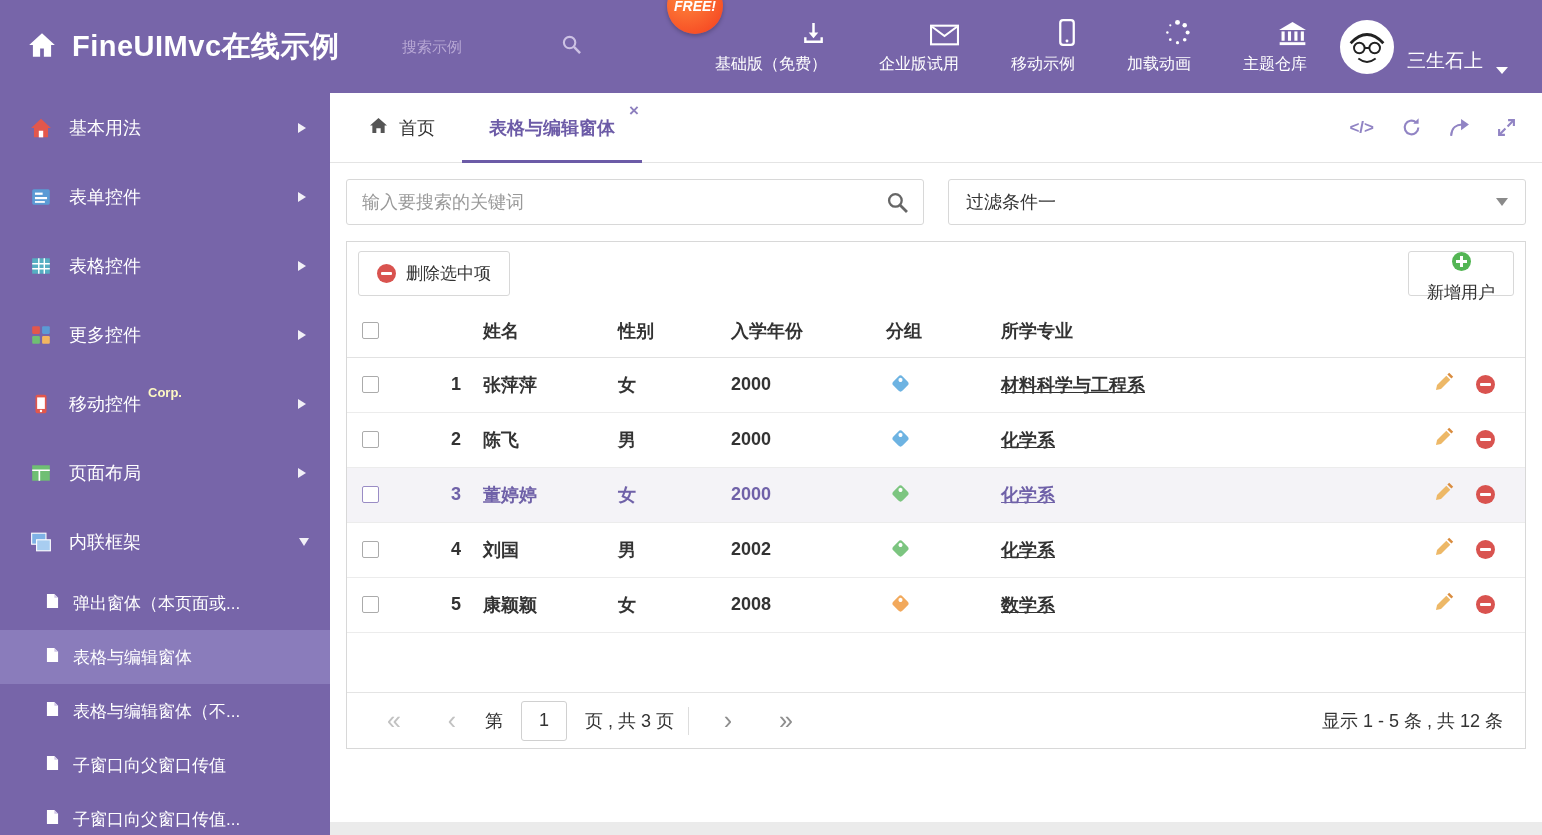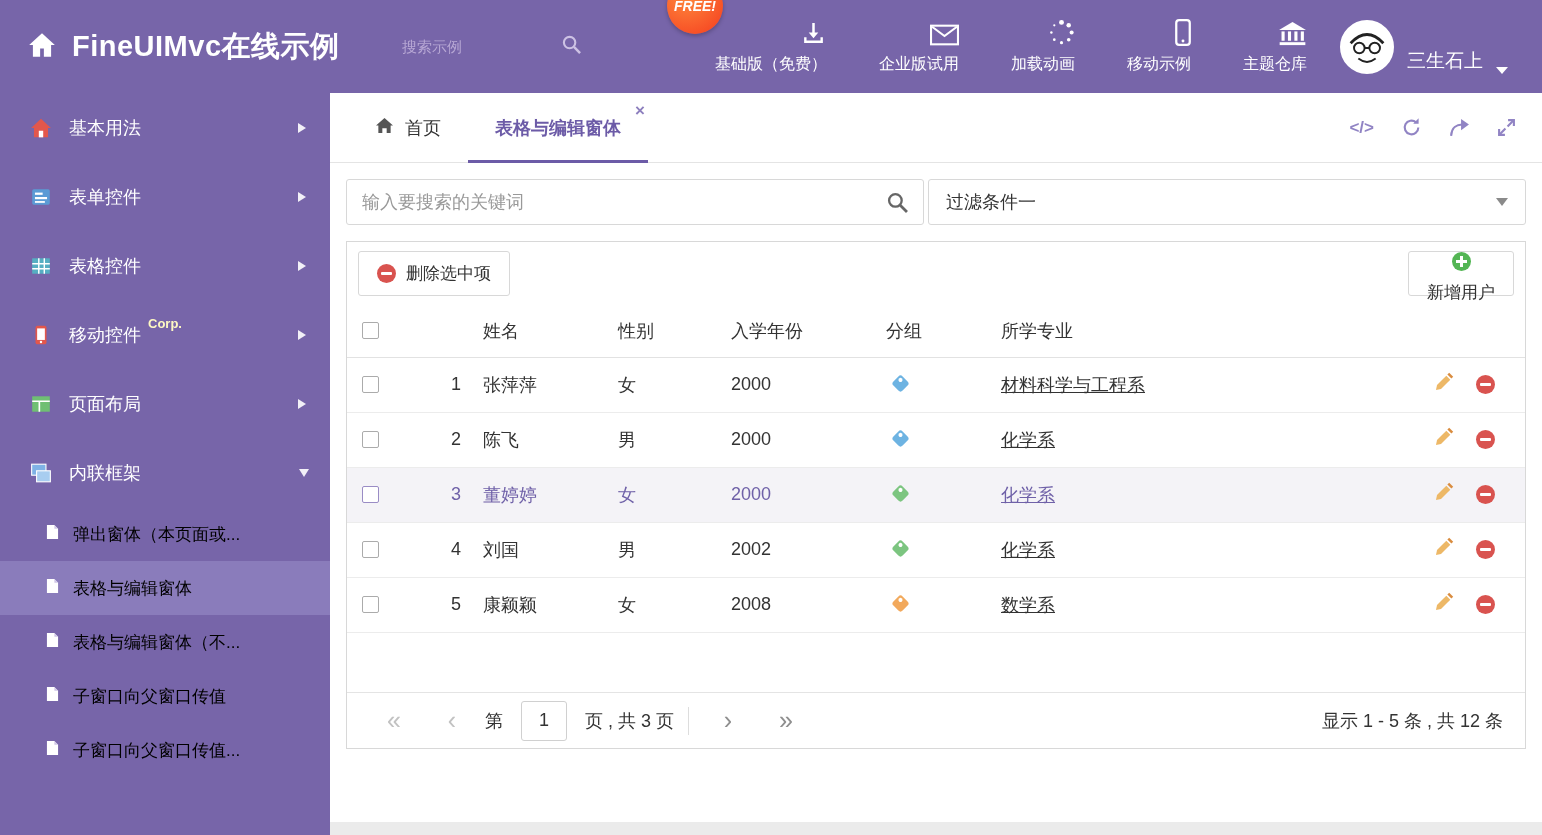--- a/index.html
+++ b/index.html
@@ -38,40 +38,40 @@
     background: #7765a9; overflow: hidden; }
   .side-item { height: 69px; display: flex; align-items: center; padding-left: 30px;
     color: #fff; font-size: 18px; cursor: pointer; position: relative; }
   .side-item .sicon { width: 22px; height: 22px; margin-right: 17px; flex: none; }
   .arrow-r { position: absolute; right: 24px; width: 0; height: 0;
     border-left: 8px solid rgba(255,255,255,.9); border-top: 5px solid transparent; border-bottom: 5px solid transparent; }
   .arrow-d { position: absolute; right: 21px; width: 0; height: 0;
     border-top: 8px solid rgba(255,255,255,.9); border-left: 5px solid transparent; border-right: 5px solid transparent; }
   .corp-badge { color: #fef9c3; font-size: 13px; font-weight: bold; margin-left: 7px; align-self: flex-start; margin-top: 16px; }
   .side-sub { height: 54px; display: flex; align-items: center; padding-left: 46px;
-    color: #000000; font-size: 17px; gap: 14px; cursor: pointer; white-space: nowrap; }
+    color: #ffffff; font-size: 17px; gap: 14px; cursor: pointer; white-space: nowrap; }
   .side-sub.active { background: #8a7cbb; }
   .side-sub .ficon { flex: none; }
 
   
   .main { position: absolute; left: 330px; top: 93px; width: 1212px; height: 742px; background: #fff; }
 
-  .tabbar { height: 70px; border-bottom: 1px solid #e4e4e4; display: flex; align-items: stretch; padding-left: 18px; justify-content: flex-end; }
+  .tabbar { height: 70px; border-bottom: 1px solid #e4e4e4; display: flex; align-items: stretch; padding-left: 12px; justify-content: flex-end; }
   .tab { display: flex; align-items: center; gap: 11px; padding: 0 27px; font-size: 18px;
     color: #333; cursor: pointer; position: relative; white-space: nowrap; }
   .tab.active { color: #6c5ba7; font-weight: bold; }
   .tab.active::after { content: ''; position: absolute; left: 0; right: 0; bottom: -1px; height: 3px; background: #6c5ba7; }
   .tab-close { position: absolute; top: 9px; right: 3px; font-size: 17px; line-height: 1;
     color: #8d7fbe; font-weight: bold; cursor: pointer; }
   .tab-tools { margin-left: auto; display: flex; align-items: center; gap: 27px;
     padding-right: 26px; color: #9184c4; }
   .tool { cursor: pointer; display: flex; align-items: center; font-size: 17px; font-weight: bold; }
 
   .content { padding: 16px; }
-  .filter-row { display: flex; gap: 4px; }
+  .filter-row { display: flex; gap: 24px; }
   .search-box { width: 578px; height: 46px; border: 1px solid #d8d8d8; border-radius: 3px;
     display: flex; align-items: center; padding: 0 15px; background: #fff; }
   .search-box input { flex: 1; border: none; outline: none; font-size: 18px; color: #333; font-family: inherit; }
   .search-box input::placeholder { color: #999; }
   .search-box .mag { color: #666; cursor: pointer; display: flex; }
   .dropdown { flex: 1; height: 46px; border: 1px solid #d8d8d8; border-radius: 3px;
     display: flex; align-items: center; padding: 0 17px; font-size: 18px; color: #333; cursor: pointer; background: #fff; }
   .dd-caret { margin-left: auto; width: 0; height: 0; border-top: 8px solid #8a8a8a;
     border-left: 6px solid transparent; border-right: 6px solid transparent; }
 
@@ -87,21 +87,21 @@
   .ic-minus::after { content: ''; position: absolute; left: 4px; right: 4px; top: 8px; height: 3px;
     background: #fff; border-radius: 1px; }
   .ic-plus { width: 19px; height: 19px; border-radius: 50%; background: #53b554;
     position: relative; display: inline-block; flex: none; }
   .ic-plus::before { content: ''; position: absolute; left: 4px; right: 4px; top: 8px; height: 3px; background: #fff; }
   .ic-plus::after { content: ''; position: absolute; top: 4px; bottom: 4px; left: 8px; width: 3px; background: #fff; }
 
   .grid-wrap { flex: 1; overflow: hidden; }
   table.grid { width: 100%; border-collapse: collapse; }
   .grid th, .grid td { height: 55px; border-bottom: 1px solid #ececec; font-size: 18px;
-    color: #333; text-align: left; font-weight: normal; padding: 0; }
+    color: #333; text-align: left; font-weight: bold; padding: 0; }
   .grid thead th { height: 52px; border-bottom: 1px solid #e2e2e2; }
   .cb { width: 17px; height: 17px; border: 1px solid #ababab; border-radius: 2px;
     background: #fff; margin-left: 15px; cursor: pointer; }
   td.idx { text-align: right; padding-right: 22px; }
   .tag { width: 13px; height: 13px; border-radius: 3px; transform: rotate(45deg);
     display: inline-block; position: relative; margin-left: 8px; }
   .tag::after { content: ''; position: absolute; width: 4px; height: 4px; border-radius: 50%;
     background: #fff; left: 2px; top: 2px; }
   a.major { color: #333; text-decoration: underline; cursor: pointer; }
   tr.selected { background: #f4f3f7; }
@@ -162,44 +162,44 @@
       <span class="nicon">
         <svg width="29" height="22" viewBox="0 0 28 20">
             <rect x="1" y="1" width="26" height="18" fill="none" stroke="#fff" stroke-width="2"></rect>
             <path d="M2 2l12 9L26 2" fill="none" stroke="#fff" stroke-width="2"></path>
           </svg>
       </span>
       <span>企业版试用</span>
     </div>
     <div class="topnav-item">
       <span class="nicon">
+        <svg width="16" height="27" viewBox="0 0 14 24">
+            <rect x="1" y="1" width="12" height="22" rx="2.5" fill="none" stroke="#fff" stroke-width="2"></rect>
+            <circle cx="7" cy="19.6" r="1.3" fill="#fff"></circle>
+          </svg>
+      </span>
+      <span>移动示例</span>
+    </div>
+    <div class="topnav-item">
+      <span class="nicon">
         <svg width="27" height="27" viewBox="0 0 24 24" fill="#fff">
             <circle cx="12" cy="3" r="2.2"></circle>
             <circle cx="18.4" cy="5.6" r="2"></circle>
             <circle cx="21" cy="12" r="1.8"></circle>
             <circle cx="18.4" cy="18.4" r="1.6"></circle>
             <circle cx="12" cy="21" r="1.4"></circle>
             <circle cx="5.6" cy="18.4" r="1.2"></circle>
             <circle cx="3" cy="12" r="1.1"></circle>
             <circle cx="5.6" cy="5.6" r="1"></circle>
           </svg>
       </span>
       <span>加载动画</span>
     </div>
     <div class="topnav-item">
       <span class="nicon">
-        <svg width="16" height="27" viewBox="0 0 14 24">
-            <rect x="1" y="1" width="12" height="22" rx="2.5" fill="none" stroke="#fff" stroke-width="2"></rect>
-            <circle cx="7" cy="19.6" r="1.3" fill="#fff"></circle>
-          </svg>
-      </span>
-      <span>移动示例</span>
-    </div>
-    <div class="topnav-item">
-      <span class="nicon">
         <svg width="29" height="25" viewBox="0 0 28 24" fill="#fff">
             <path d="M14 1 27 8.5H1z"></path>
             <rect x="3.4" y="10" width="3" height="9"></rect>
             <rect x="9.6" y="10" width="3" height="9"></rect>
             <rect x="15.8" y="10" width="3" height="9"></rect>
             <rect x="22" y="10" width="3" height="9"></rect>
             <rect x="1.6" y="20.4" width="24.8" height="2.8"></rect>
           </svg>
       </span>
       <span>主题仓库</span>
@@ -246,20 +246,32 @@
     <span class="arrow-r"></span>
   </div>
   <div class="side-item">
     <span class="sicon">
       <svg viewBox="0 0 20 20" width="22" height="22">
           <rect x="2" y="3" width="16" height="14" fill="#56aec2"></rect>
           <path d="M2 8h16M2 12.5h16M8 3v14M13 3v14" stroke="#fff" stroke-width="1.3" fill="none"></path>
         </svg>
     </span>
     <span>表格控件</span>
+    <span class="arrow-r"></span>
+  </div>
+  <div class="side-item">
+    <span class="sicon">
+      <svg viewBox="0 0 20 20" width="22" height="22">
+          <rect x="2" y="2" width="7" height="7" rx="1" fill="#e2574c"></rect>
+          <rect x="11" y="2" width="7" height="7" rx="1" fill="#5b9bd5"></rect>
+          <rect x="2" y="11" width="7" height="7" rx="1" fill="#6fbf73"></rect>
+          <rect x="11" y="11" width="7" height="7" rx="1" fill="#f2b661"></rect>
+        </svg>
+    </span>
+    <span>更多控件</span>
     <span class="arrow-r"></span>
   </div>
   <div class="side-item">
     <span class="sicon">
       <svg viewBox="0 0 20 20" width="22" height="22">
           <rect x="5" y="1.5" width="10" height="17" rx="2" fill="#e2574c"></rect>
           <rect x="6.5" y="4" width="7" height="10.5" fill="#fff"></rect>
           <circle cx="10" cy="16.3" r="1.1" fill="#fff"></circle>
         </svg>
     </span>

